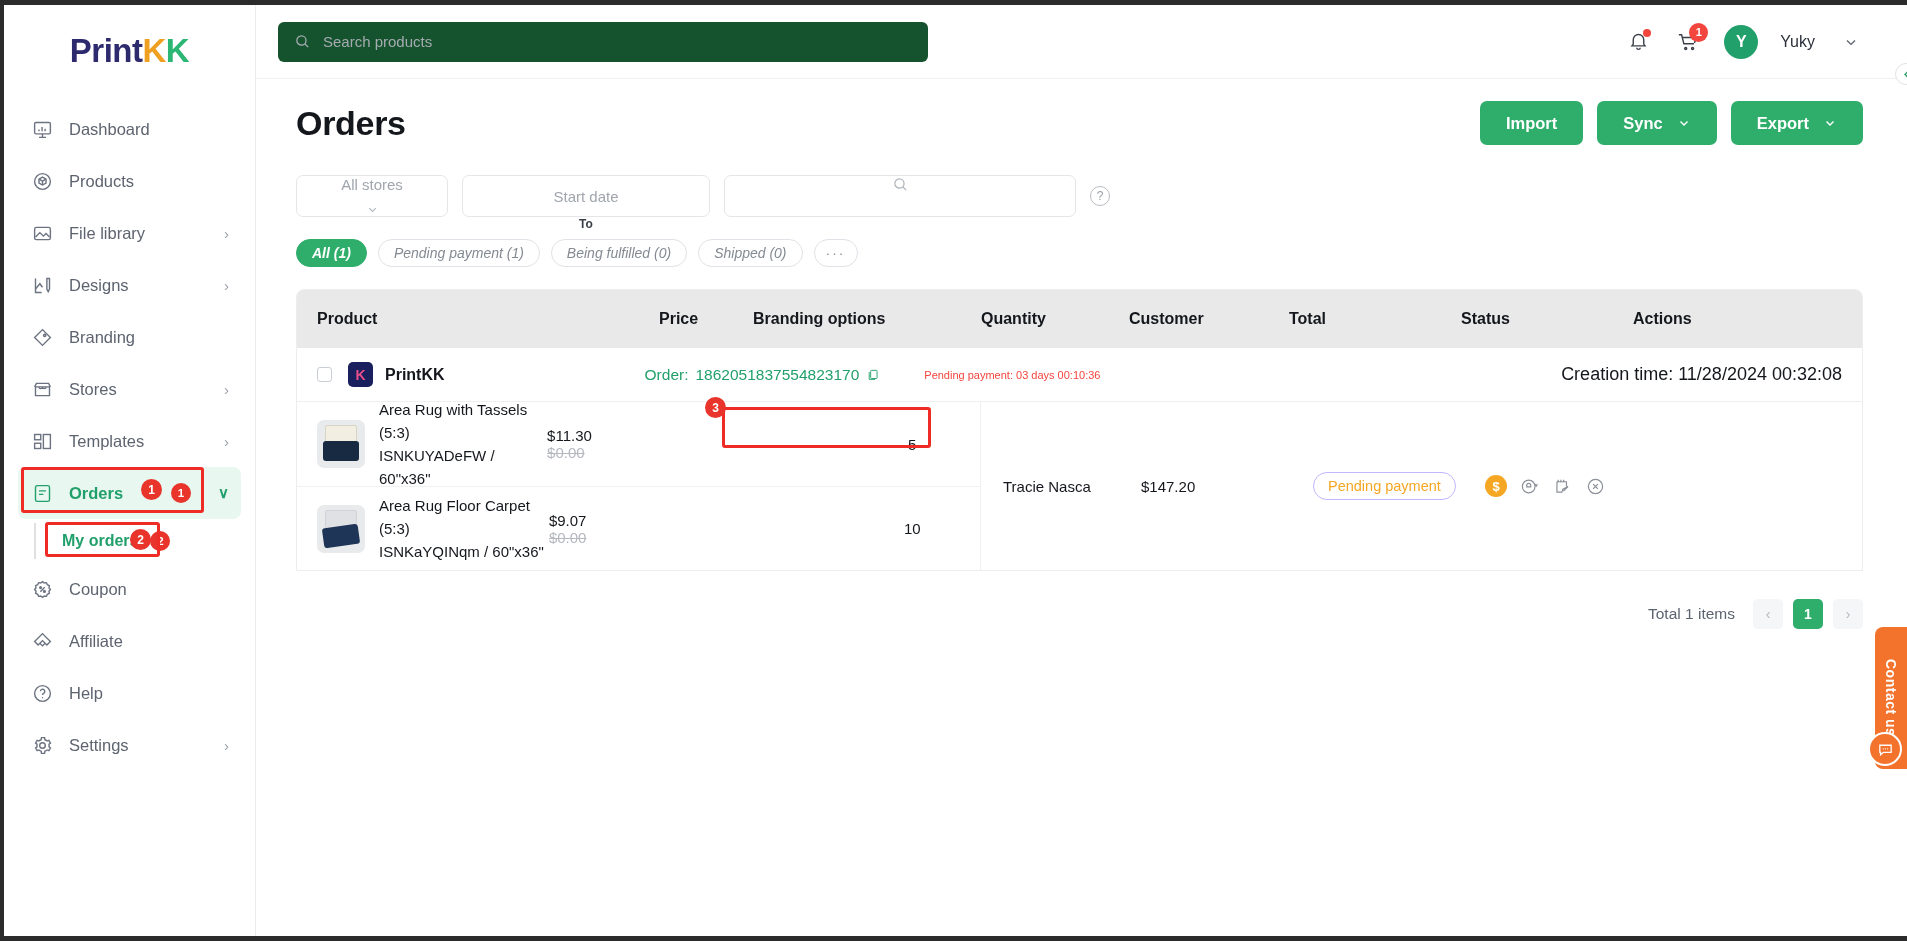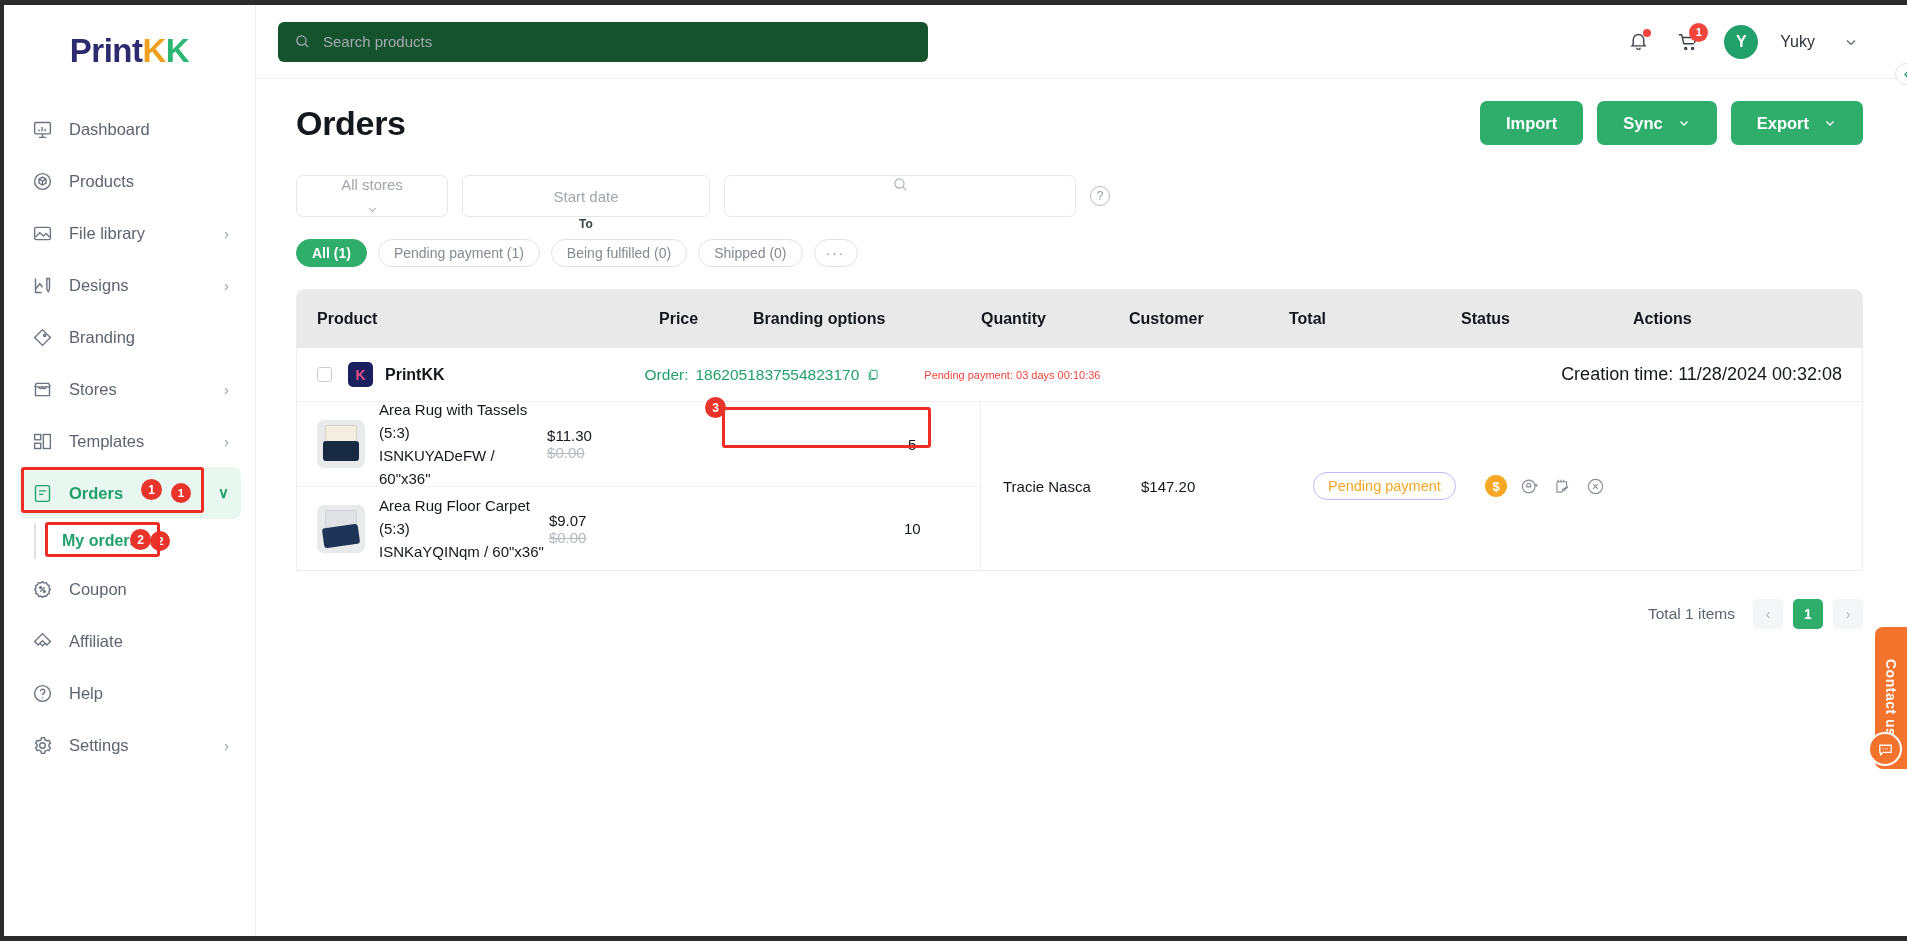--- a/index.html
+++ b/index.html
@@ -103,21 +103,21 @@
     display:flex; align-items:center; gap:10px; padding:0 16px; color:#a0a5ad; font-size:15px;flex-direction:column;
   }
   .f-stores { width:152px; justify-content:space-between; }
   .f-date { width:248px; gap:12px; }
   .f-date .to { color:#3b4049; font-weight:600; font-size:12px; }
   .f-search { width:352px; }
   .help-q { width:20px; height:20px; border-radius:50%; border:1.5px solid #b8bcc3; color:#9aa0a8;
             font-size:12px; display:flex; align-items:center; justify-content:center; }
 
   
-  .pills { display:flex; align-items:center; gap:11px; padding: 22px 40px 0 40px; }
+  .pills { display:flex; align-items:center; gap:11px; padding: 22px 40px 0 40px; font-style: italic; }
   .pill {
     height:28px; padding:0 15px; border-radius:14px; border:1px solid #dfe2e6;
     display:flex; align-items:center; font-size:14px; color:#848a92; background:#fff; cursor:pointer;
   }
   .pill.active { background:#2fae6b; border-color:#2fae6b; color:#fff; font-weight:600; }
   .pill.more { padding:0 11px; letter-spacing:2px; color:#8d9299; }
 
   
   .table-wrap { margin: 22px 40px 0 40px; border:1px solid #ededed; border-radius:8px 8px 0 0; overflow:hidden; }
   .thead { display:flex; align-items:center; height:58px; background:#e9e9e9; font-size:16px; font-weight:700; color:#14171c; }

